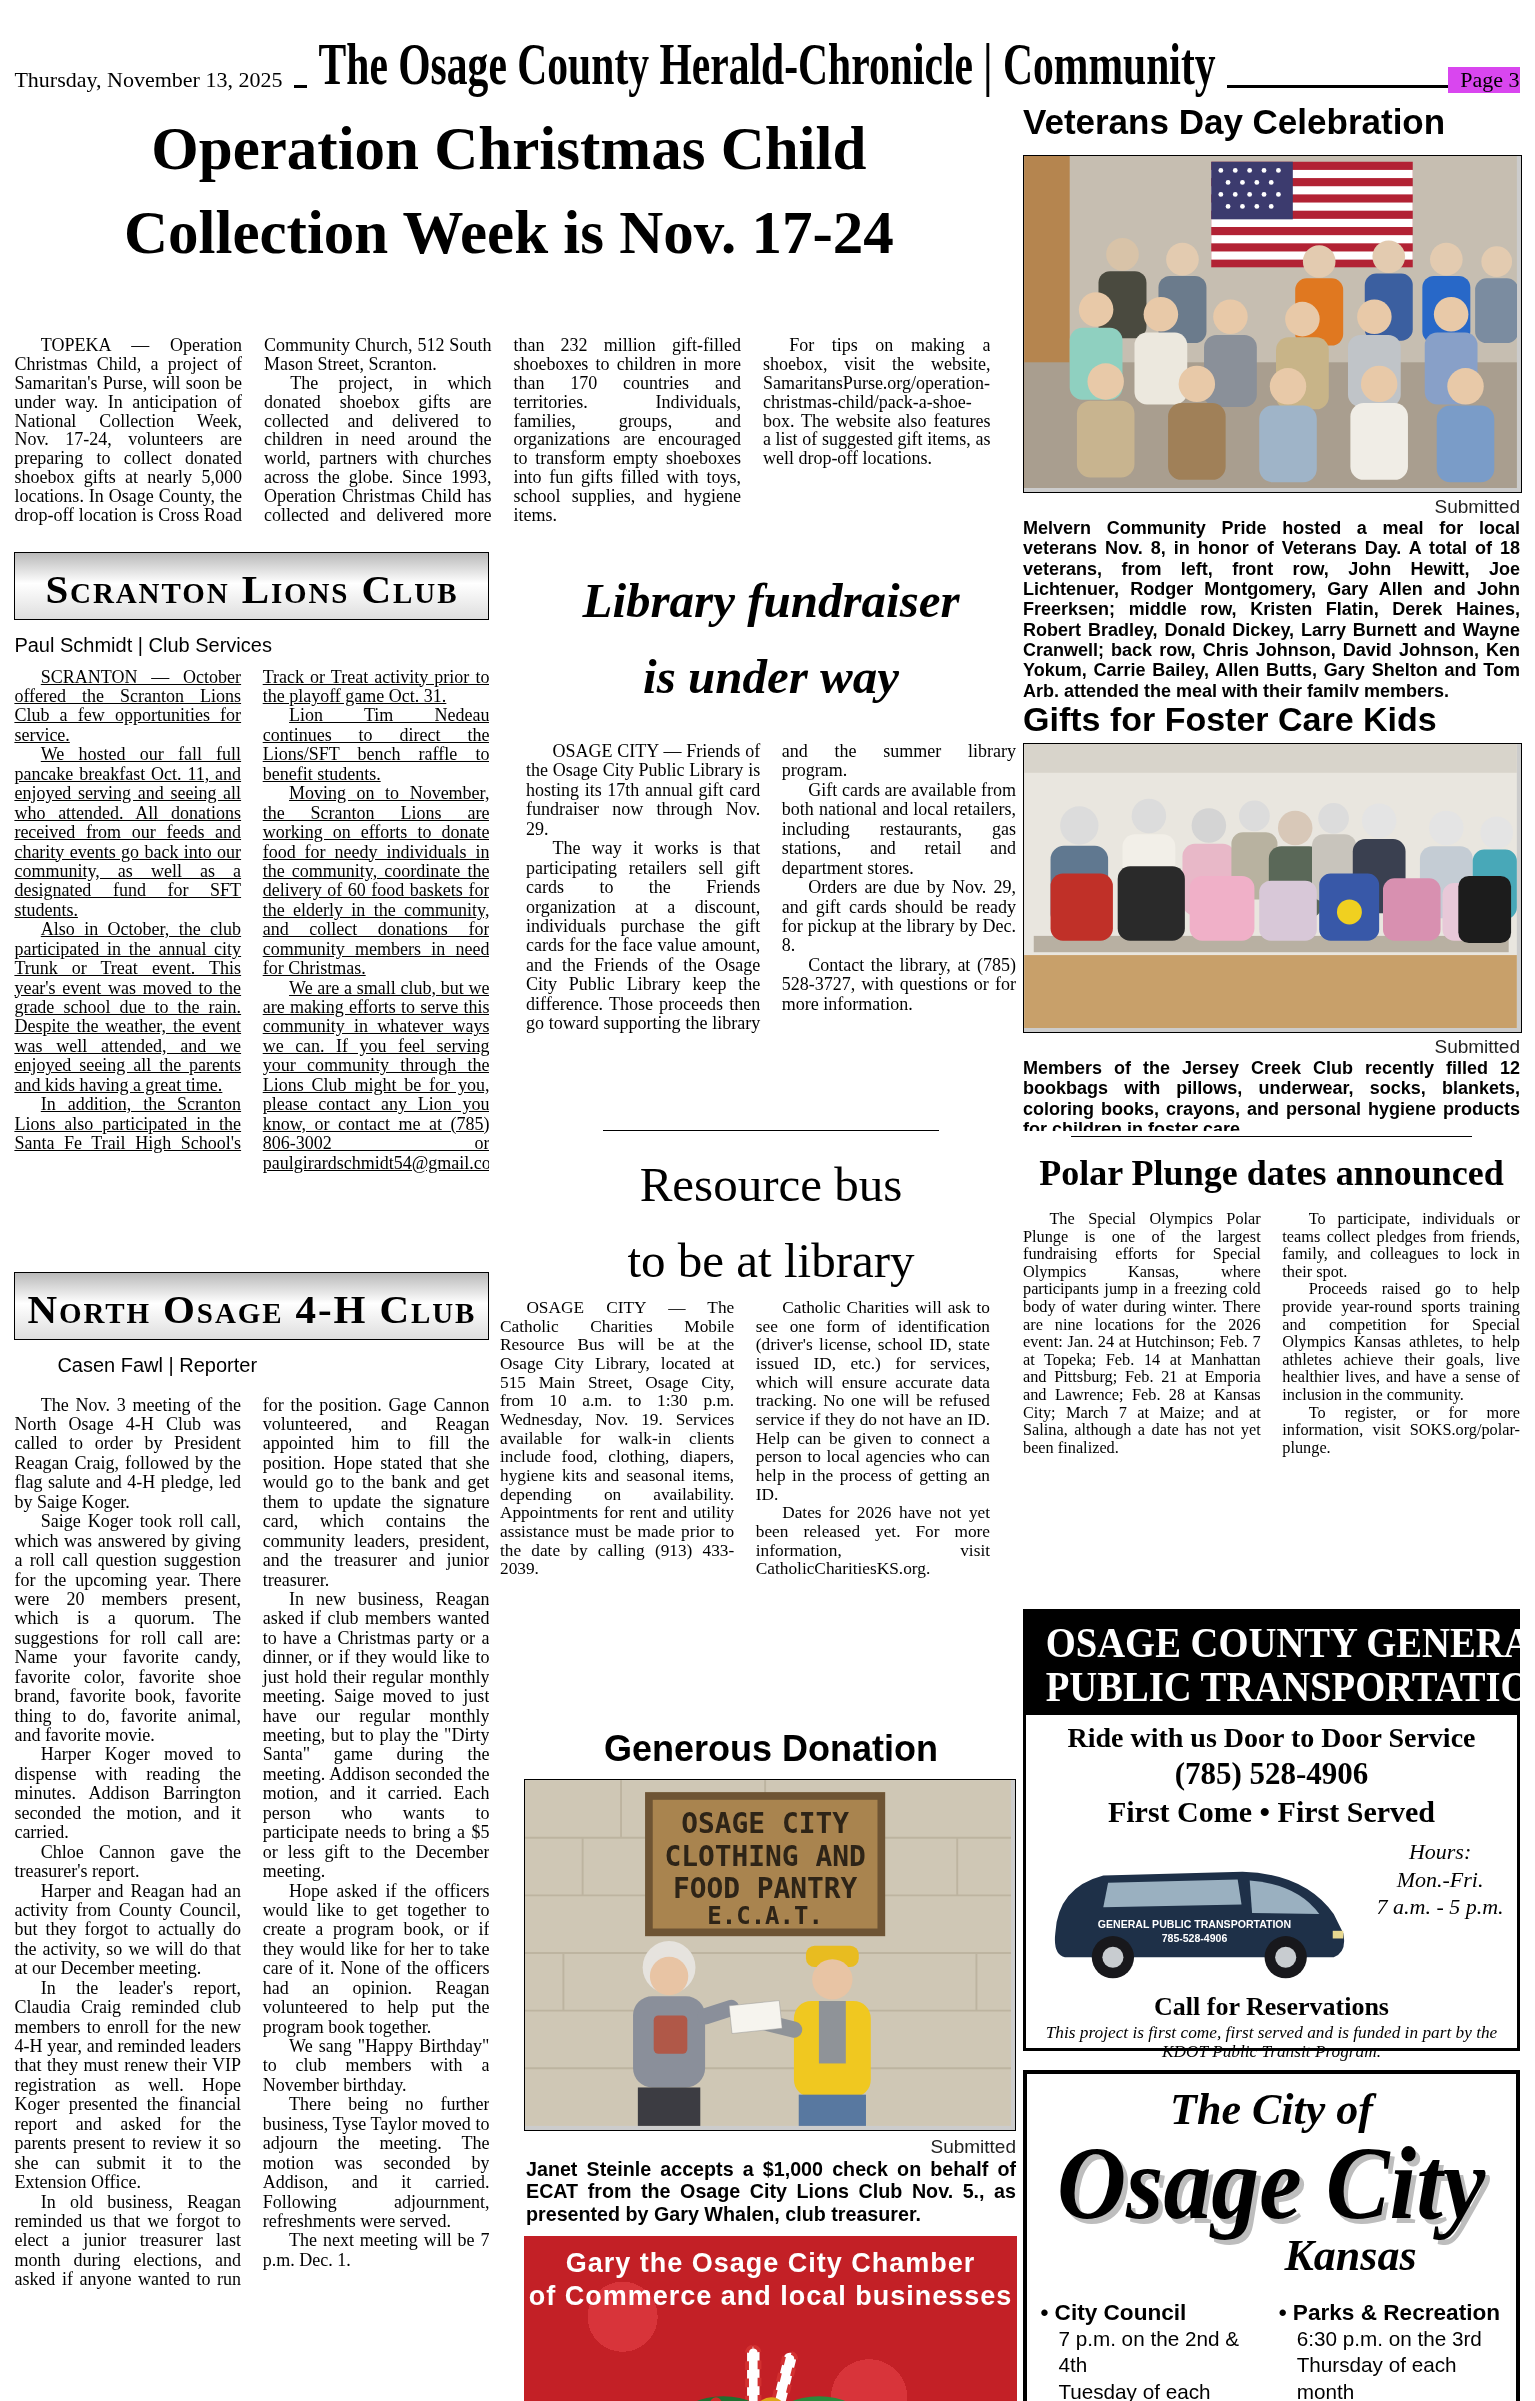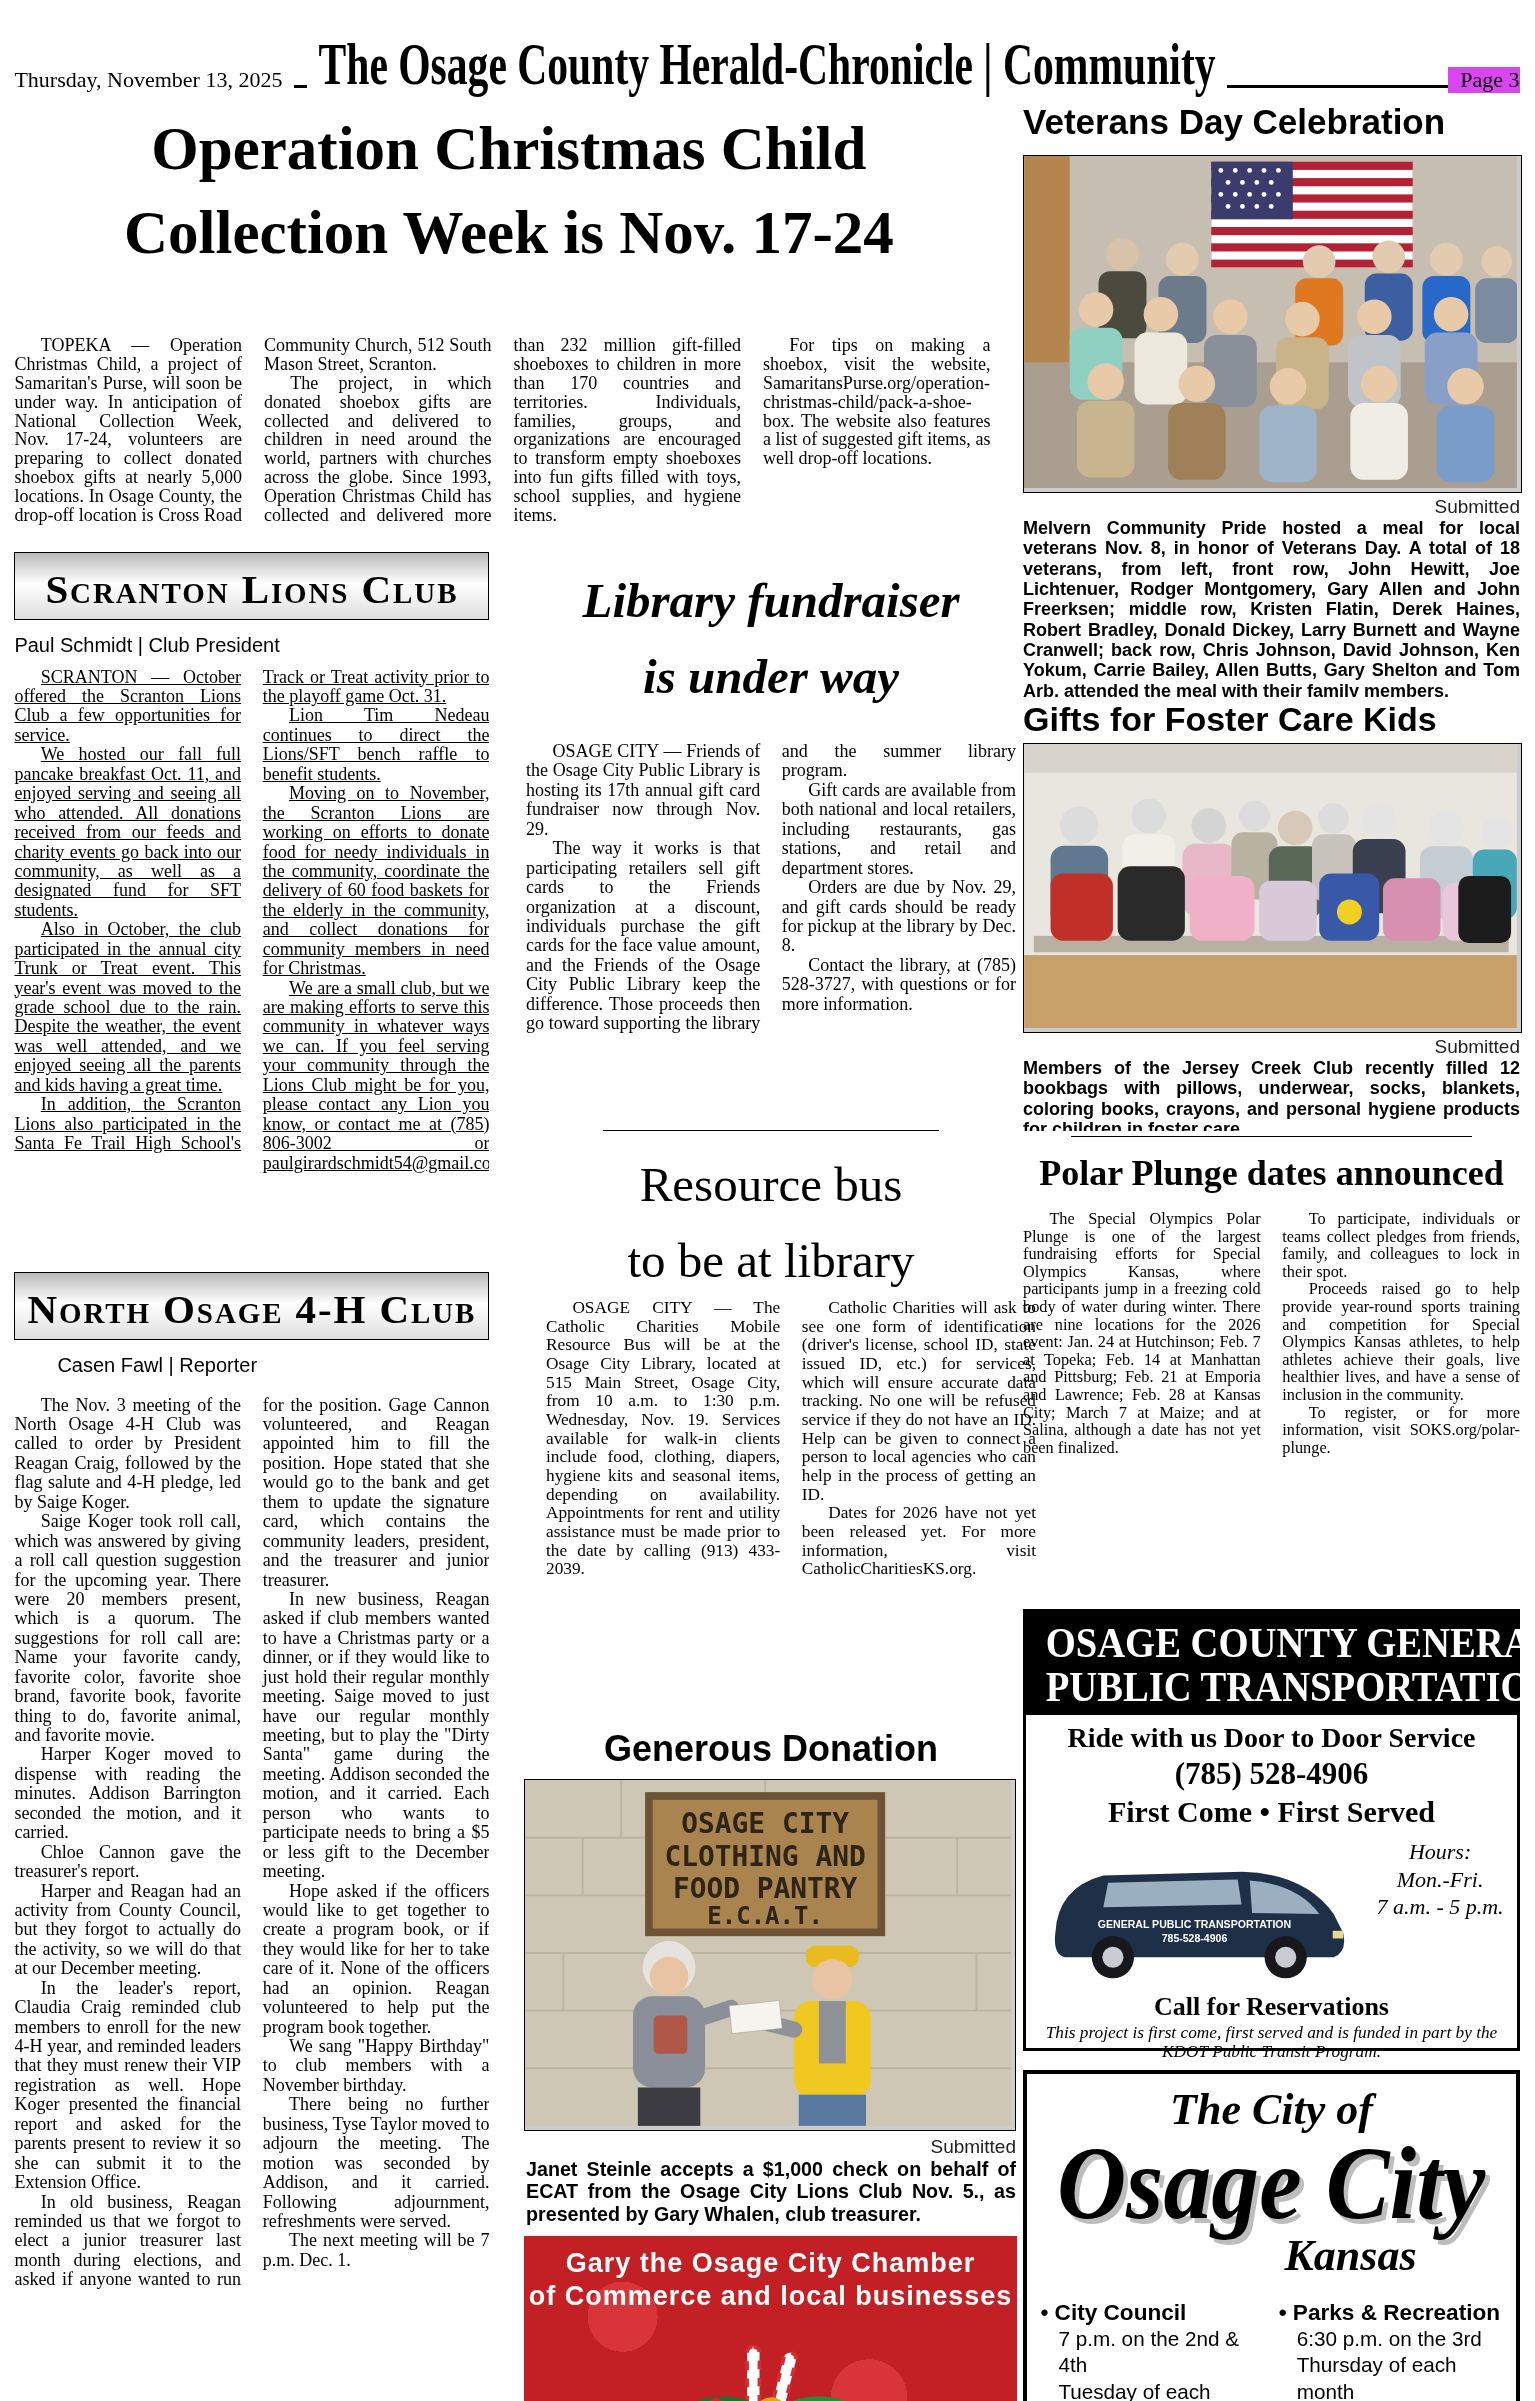--- a/index.html
+++ b/index.html
@@ -111,21 +111,21 @@
   <div class="serif-body" style="position:absolute;left:14.4px;top:336px;width:976px;height:204px;column-count:4;column-gap:22px;font-size:18px;line-height:1.05;">
     <p>TOPEKA — Operation Christmas Child, a project of Samaritan's Purse, will soon be under way. In anticipation of National Collection Week, Nov. 17-24, volunteers are preparing to collect donated shoebox gifts at nearly 5,000 locations. In Osage County, the drop-off location is Cross Road Community Church, 512 South Mason Street, Scranton.</p>
     <p>The project, in which donated shoebox gifts are collected and delivered to children in need around the world, partners with churches across the globe. Since 1993, Operation Christmas Child has collected and delivered more than 232 million gift-filled shoeboxes to children in more than 170 countries and territories. Individuals, families, groups, and organizations are encouraged to transform empty shoeboxes into fun gifts filled with toys, school supplies, and hygiene items.</p>
     <p>For tips on making a shoebox, visit the website, SamaritansPurse.org/operation-christmas-child/pack-a-shoe-box. The website also features a list of suggested gift items, as well drop-off locations.</p>
   </div>
 
   <div style="position:absolute;left:14.4px;top:552px;width:475px;">
     <div class="club-box">
       <span class="t">Scranton Lions Club</span>
     </div>
-    <div class="byline">Paul Schmidt | Club President</div>
+    <div class="byline">Paul Schmidt | Club Services</div>
     <div class="serif-body cols2" style="margin-top:11px;height:560px;text-decoration:underline;">
       <p>SCRANTON — October offered the Scranton Lions Club a few opportunities for service.</p>
       <p>We hosted our fall full pancake breakfast Oct. 11, and enjoyed serving and seeing all who attended. All donations received from our feeds and charity events go back into our community, as well as a designated fund for SFT students.</p>
       <p>Also in October, the club participated in the annual city Trunk or Treat event. This year's event was moved to the grade school due to the rain. Despite the weather, the event was well attended, and we enjoyed seeing all the parents and kids having a great time.</p>
       <p>In addition, the Scranton Lions also participated in the Santa Fe Trail High School's Track or Treat activity prior to the playoff game Oct. 31.</p>
       <p>Lion Tim Nedeau continues to direct the Lions/SFT bench raffle to benefit students.</p>
       <p>Moving on to November, the Scranton Lions are working on efforts to donate food for needy individuals in the community, coordinate the delivery of 60 food baskets for the elderly in the community, and collect donations for community members in need for Christmas.</p>
       <p>We are a small club, but we are making efforts to serve this community in whatever ways we can. If you feel serving your community through the Lions Club might be for you, please contact any Lion you know, or contact me at (785) 806-3002 or paulgirardschmidt54@gmail.com.</p>
     </div>
   </div>
@@ -162,21 +162,21 @@
     <p>Orders are due by Nov. 29, and gift cards should be ready for pickup at the library by Dec. 8.</p>
     <p>Contact the library, at (785) 528-3727, with questions or for more information.</p>
   </div>
 
   <div class="divider" style="position:absolute;left:603px;top:1130px;width:336px;"></div>
 
   <div class="mid-title" style="top:1147px;">
     <div>Resource bus</div>
     <div>to be at library</div>
   </div>
-  <div class="serif-body cols2" style="position:absolute;left:546px;top:1299px;width:490px;height:413px;font-size:17.3px;">
+  <div class="serif-body cols2" style="position:absolute;left:500px;top:1299px;width:490px;height:413px;font-size:17.3px;">
     <p>OSAGE CITY — The Catholic Charities Mobile Resource Bus will be at the Osage City Library, located at 515 Main Street, Osage City, from 10 a.m. to 1:30 p.m. Wednesday, Nov. 19. Services available for walk-in clients include food, clothing, diapers, hygiene kits and seasonal items, depending on availability. Appointments for rent and utility assistance must be made prior to the date by calling (913) 433-2039.</p>
     <p>Catholic Charities will ask to see one form of identification (driver's license, school ID, state issued ID, etc.) for services, which will ensure accurate data tracking. No one will be refused service if they do not have an ID. Help can be given to connect a person to local agencies who can help in the process of getting an ID.</p>
     <p>Dates for 2026 have not yet been released yet. For more information, visit CatholicCharitiesKS.org.</p>
   </div>
 
   <div style="position:absolute;left:526px;top:1728px;width:490px;text-align:center;font-family:'Liberation Sans',sans-serif;font-weight:bold;font-size:36px;">Generous Donation</div>
 
   <div class="photo" style="position:absolute;left:524px;top:1779px;width:490px;height:350px;">
     <svg width="486" height="346" viewBox="0 0 1012 720">
       <rect width="1012" height="720" fill="#cfc7b5"></rect>

